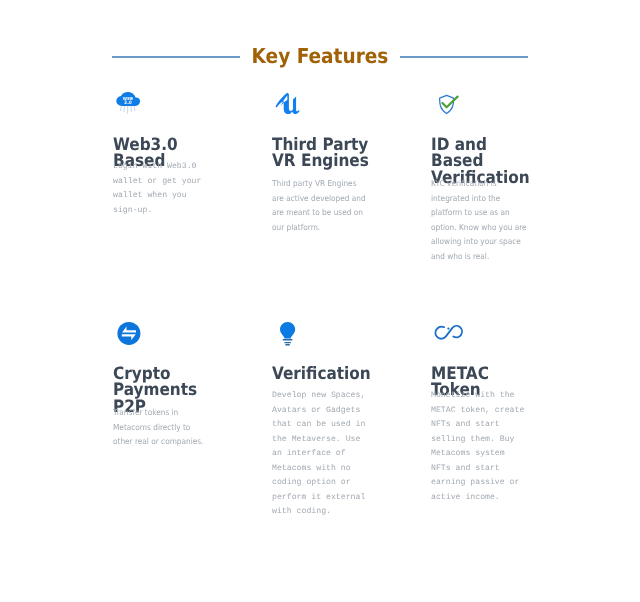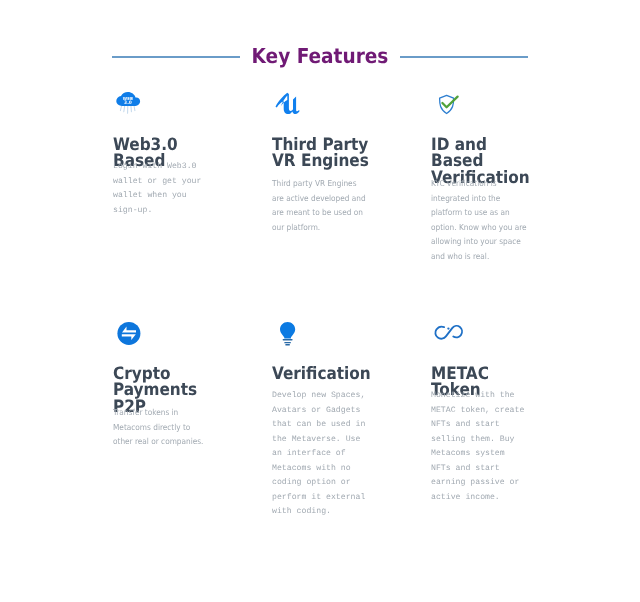--- a/index.html
+++ b/index.html
@@ -41,21 +41,21 @@
   .rule.left  { left: 112px; }
   .rule.right { left: 400px; }
   .section-title {
     position: absolute;
     left: 0; top: 43.5px;
     width: 640px;
     text-align: center;
     font-size: 20.6px;
     font-weight: 700;
     font-stretch: condensed;
-    color: #701a75;
+    color: #a16207;
     white-space: nowrap;
     line-height: 24px;
   }
 
   
   .card {
     position: absolute;
     width: 103px;
   }
   .icon-wrap {

